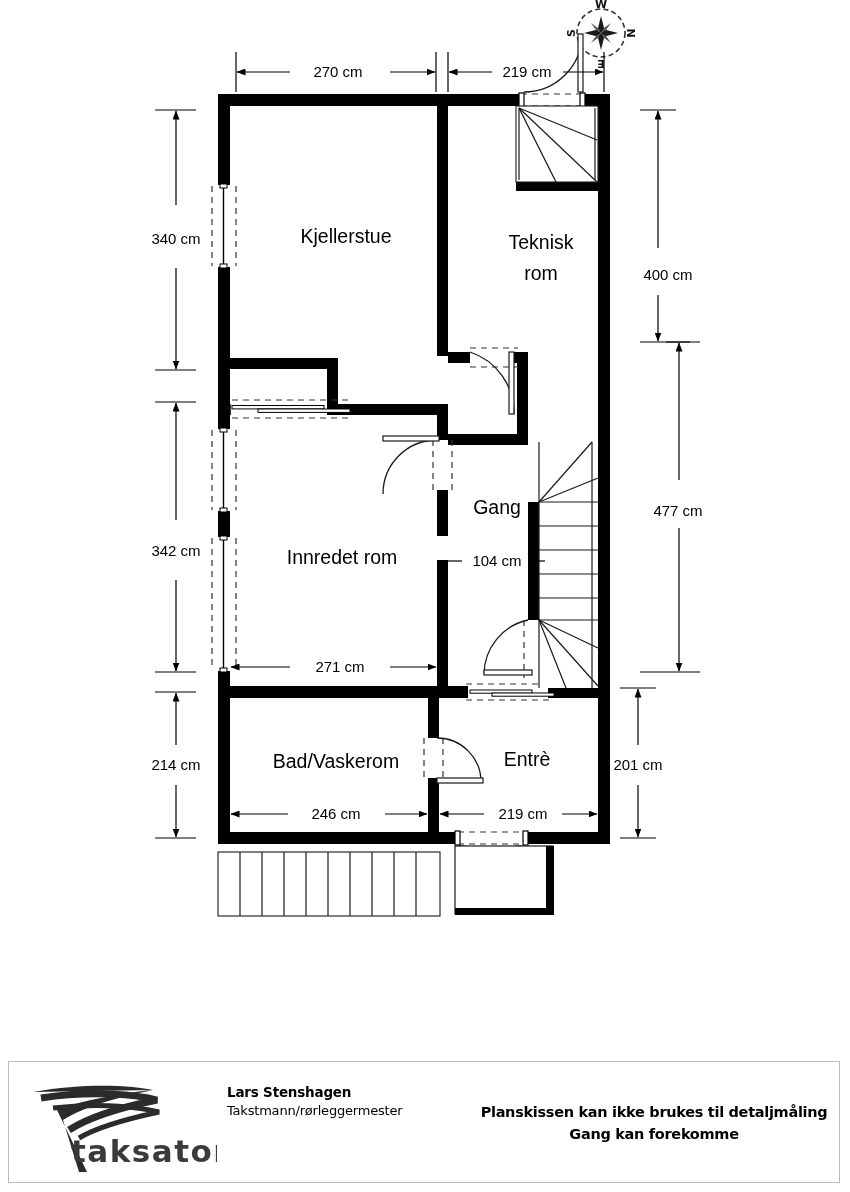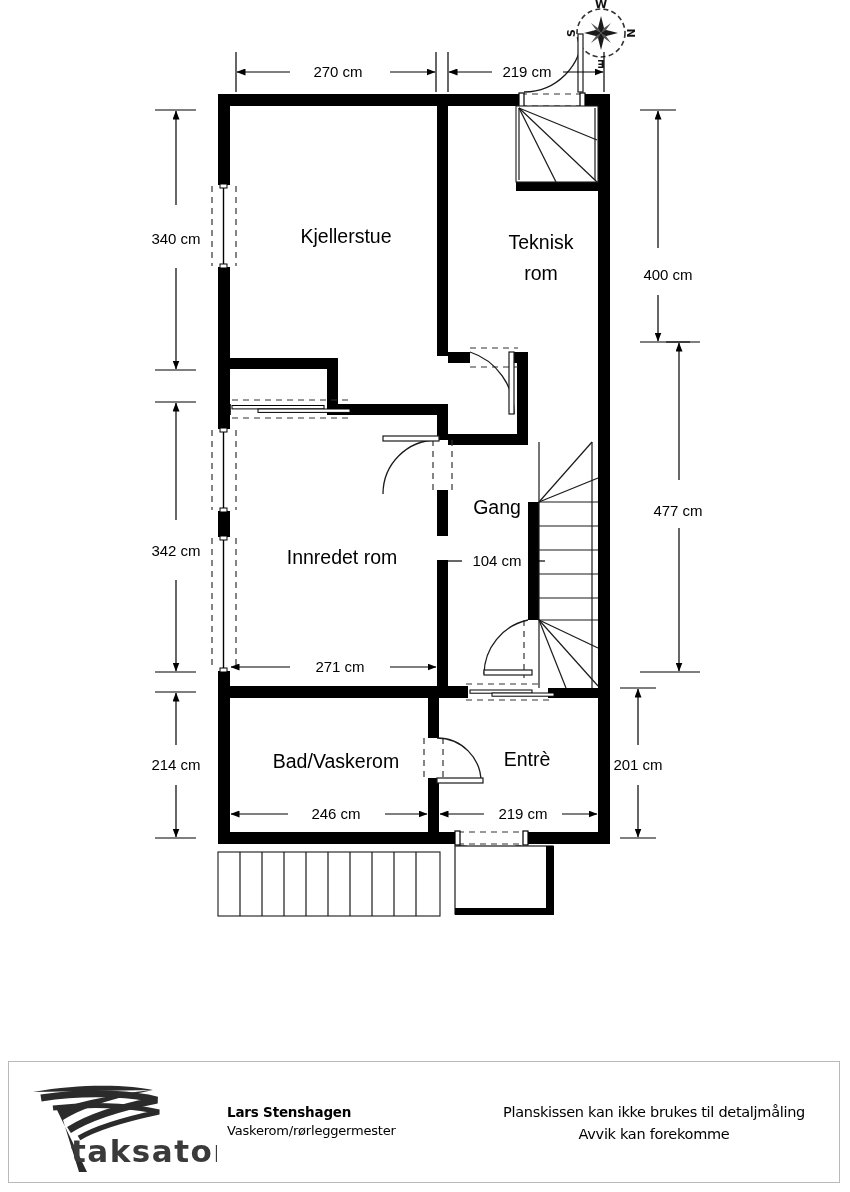--- a/index.html
+++ b/index.html
@@ -48,21 +48,21 @@
   #logo-wrap {
     position: absolute;
     left: 18px;
     top: 14px;
     width: 190px;
     height: 96px;
   }
   #brandblock {
     position: absolute;
     left: 218px;
-    top: 42px;
+    top: 22px;
     width: 250px;
     line-height: 1.32;
   }
   .brand-name {
     font-family: "DejaVu Sans", sans-serif;
     font-weight: bold;
     font-size: 13.5px;
     letter-spacing: -0.2px;
   }
   .brand-role, .brand-url {
@@ -73,20 +73,21 @@
   #disclaimer {
     position: absolute;
     left: 470px;
     top: 40px;
     width: 350px;
     text-align: center;
     font-family: "DejaVu Sans", sans-serif;
     font-size: 14.5px;
     line-height: 1.5;
     letter-spacing: -0.3px;
+    font-weight: bold;
   }
   .dl-line { display: block; }
 </style>
 </head>
 <body>
 
 <div id="page">
 
   <svg id="planSvg" viewBox="0 0 850 1040">
     <defs>
@@ -436,24 +437,24 @@
 
           <path d="M6 16 C 60 6, 108 10, 126 14 C 96 20, 58 30, 36 44 L 52 96 L 60 96 L 30 34 C 56 24, 96 17, 126 14 Z" fill="#2b2b2b"></path>
           <path d="M14 22 C 66 14, 112 19, 130 24 C 100 30, 64 40, 42 54" fill="none" stroke="#2b2b2b" stroke-width="7"></path>
           <path d="M26 32 C 76 26, 116 32, 132 36 C 104 42, 72 50, 52 62" fill="none" stroke="#2b2b2b" stroke-width="5"></path>
           <text x="44" y="86" font-family="'DejaVu Sans',sans-serif" font-weight="bold" font-size="31" letter-spacing="1.5" fill="#3a3a3a">taksator</text>
         </svg>
       </div>
 
       <div id="brandblock">
         <div class="brand-name">Lars Stenshagen</div>
-        <div class="brand-role">Vaskerom/rørleggermester</div>
+        <div class="brand-role">Takstmann/rørleggermester</div>
       </div>
 
       <div id="disclaimer">
         <span class="dl-line">Planskissen kan ikke brukes til detaljmåling</span>
-        <span class="dl-line">Avvik kan forekomme</span>
+        <span class="dl-line">Gang kan forekomme</span>
       </div>
 
     </div>
   </div>
 
 </div>
 
 </body></html>

